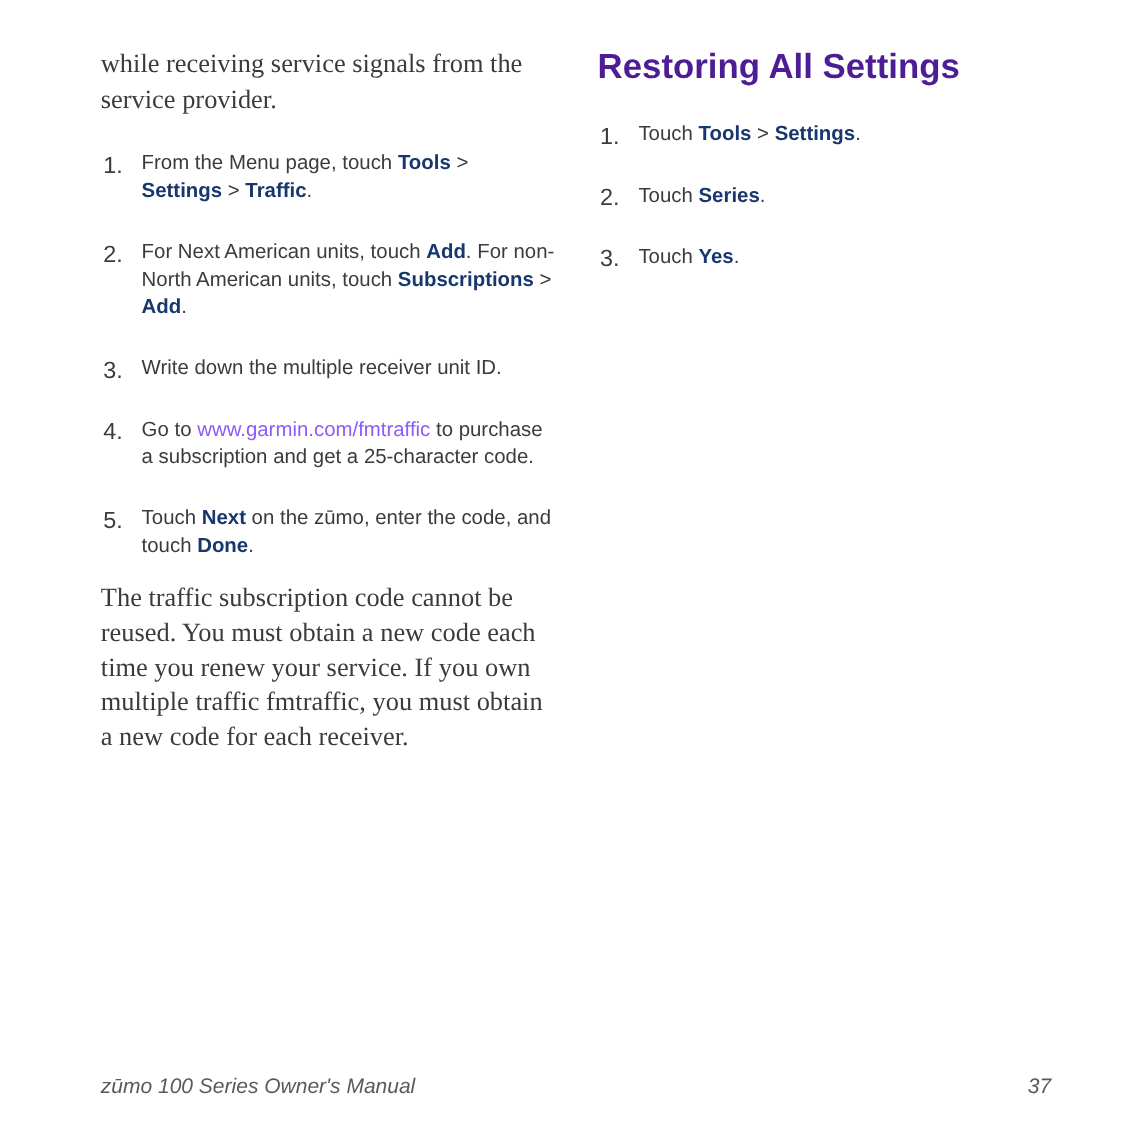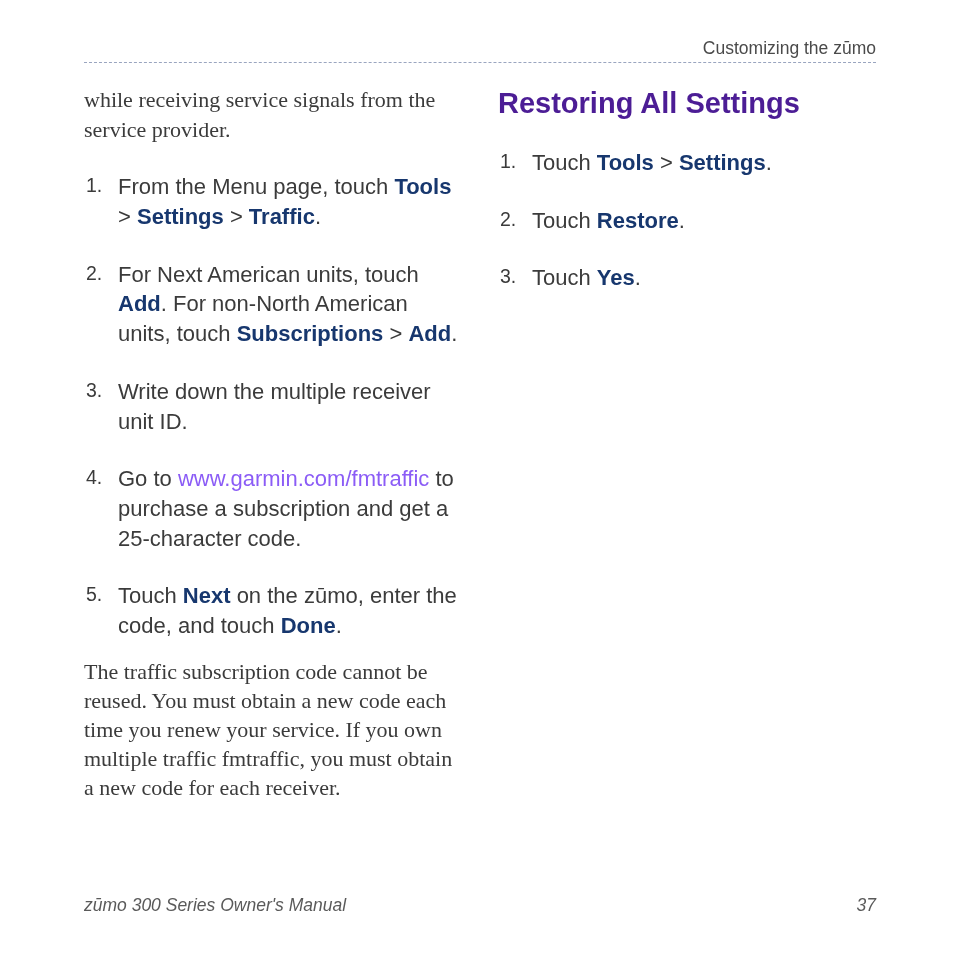--- a/index.html
+++ b/index.html
@@ -50,21 +50,21 @@
     }
     ol.steps {
       list-style: none;
       counter-reset: step;
       padding-left: 0;
     }
     ol.steps > li {
       counter-increment: step;
       position: relative;
       padding-left: 34px;
-      font-size: 22px;
+      font-size: 17px;
       line-height: 1.35;
       color: #3b3b3b;
       margin-bottom: 13px;
       margin-top: 28px;
     }
     ol.steps > li::before {
       content: counter(step) ".";
       position: absolute;
       left: 2px;
       top: 0;
@@ -94,21 +94,20 @@
       justify-content: space-between;
       font-style: italic;
       font-size: 17.5px;
       color: #5a5a5a;
     }
   </style>
 </head>
 <body>
 
 <div class="page">
-  <div class="section-header">Customizing the zūmo</div>
 
   <div class="columns">
     <div class="col">
       <p class="intro-text">while receiving service signals from the service provider.</p>
 
       <ol class="steps">
         <li>
           <span>From the Menu page, touch </span><span class="bold-blue">Tools</span><span> &gt; </span><span class="bold-blue">Settings</span><span> &gt; </span><span class="bold-blue">Traffic</span><span>.</span>
         </li>
         <li>
@@ -126,26 +125,26 @@
       <p class="closing-text">The traffic subscription code cannot be reused. You must obtain a new code each time you renew your service. If you own multiple traffic fmtraffic, you must obtain a new code for each receiver.</p>
     </div>
 
     <div class="col">
       <h2 class="h2">Restoring All Settings</h2>
       <ol class="steps">
         <li>
           <span>Touch </span><span class="bold-blue">Tools</span><span> &gt; </span><span class="bold-blue">Settings</span><span>.</span>
         </li>
         <li>
-          <span>Touch </span><span class="bold-blue">Restore</span><span>.</span>
+          <span>Touch </span><span class="bold-blue">Series</span><span>.</span>
         </li>
         <li>
           <span>Touch </span><span class="bold-blue">Yes</span><span>.</span>
         </li>
       </ol>
     </div>
   </div>
 </div>
 
 <div class="footer">
-  <span>zūmo 300 Series Owner's Manual</span>
+  <span>zūmo 100 Series Owner's Manual</span>
   <span>37</span>
 </div>
 
 </body></html>

